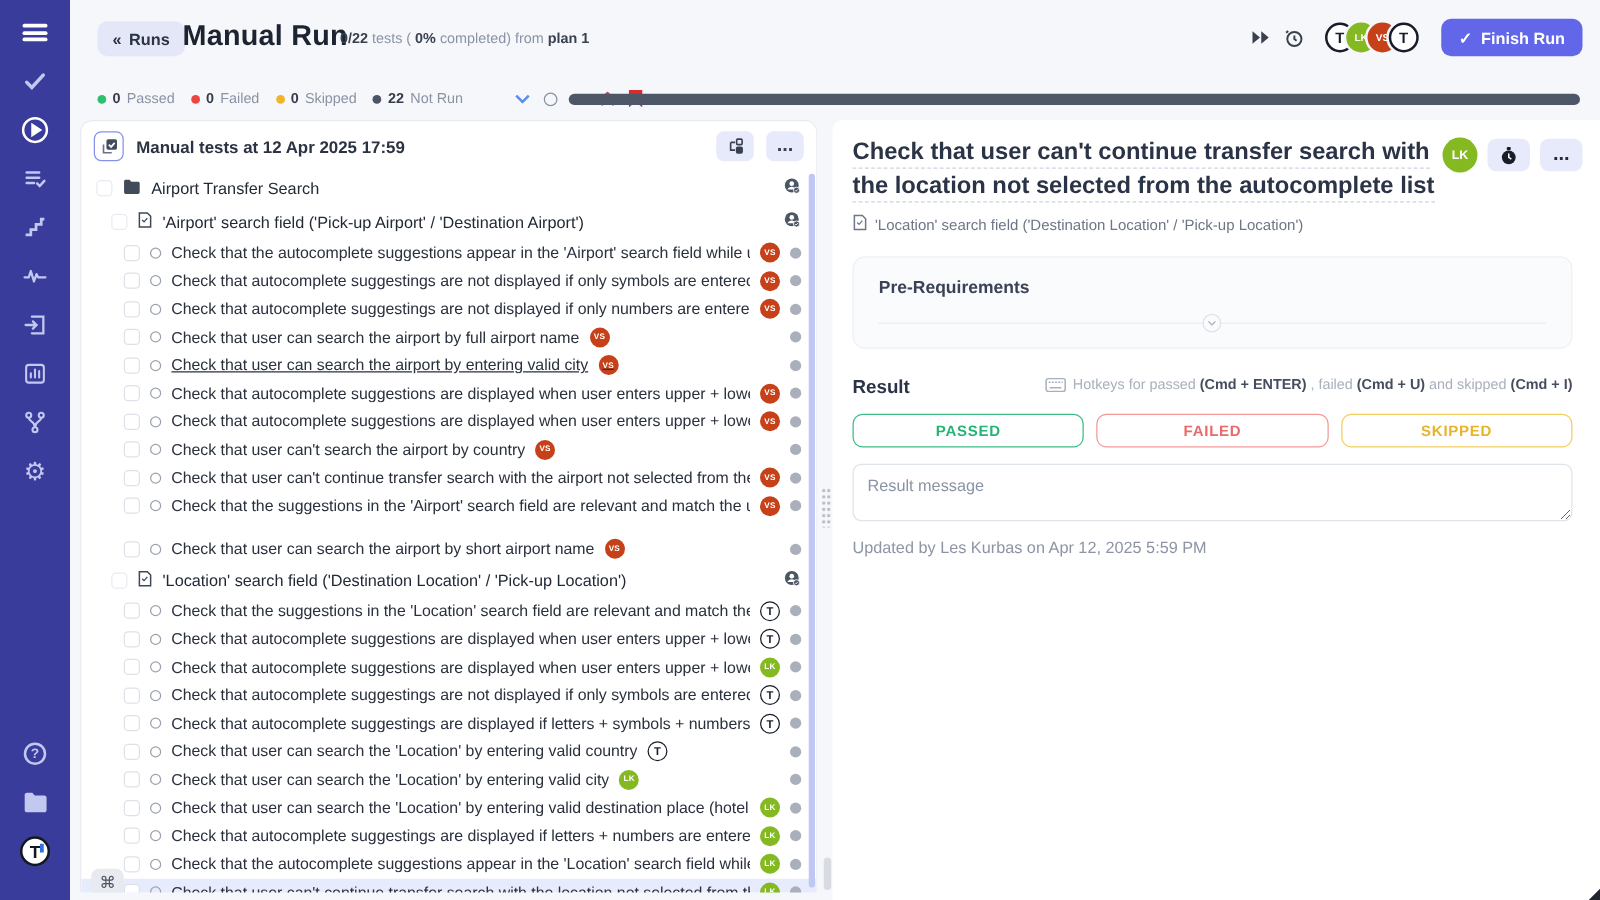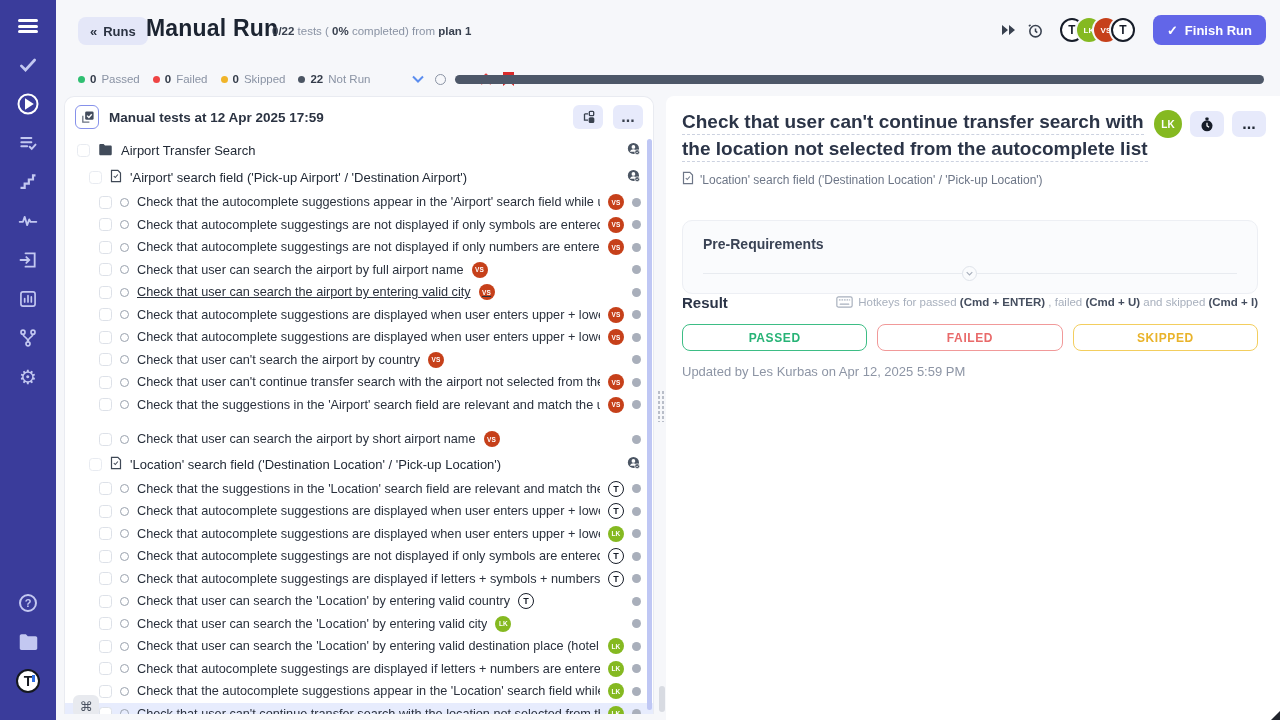--- a/index.html
+++ b/index.html
@@ -72,25 +72,25 @@
   .rp-scroll{position:absolute;left:659px;bottom:8px;width:6px;height:26px;background:#d8dbe2;border-radius:3px}
 
   
   .right-panel{position:absolute;left:666px;top:96px;right:0;bottom:0;background:#fff;border-radius:8px 0 0 0;padding:12px 16px 0}
   .rp-title{width:478px;font-size:19px;line-height:27px;font-weight:700;color:#2b3447;cursor:text}
   .rp-title span{border-bottom:1px dashed #ccd2e0;padding-bottom:2px}
   .rp-actions{position:absolute;top:14px;right:14px;display:flex;align-items:center;gap:8px}
   .rp-av{width:28px;height:28px;border-radius:50%;background:#85b921;color:#fff;font-size:10px;font-weight:800;display:flex;align-items:center;justify-content:center}
   .rp-btn{min-width:34px;height:26px;background:#e7eafb;border-radius:7px;display:flex;align-items:center;justify-content:center;color:#222a36;font-weight:800;cursor:pointer;padding:0 8px}
   .rp-crumb{display:flex;align-items:center;gap:6px;margin-top:9px;font-size:12px;color:#6d7687}
-  .prereq{margin:32px 6px 0 0;height:74px;background:#fafbfd;border:1px solid #edeff4;border-radius:10px;position:relative;padding:15px 20px}
+  .prereq{margin:17px 6px 0 0;height:74px;background:#fafbfd;border:1px solid #edeff4;border-radius:10px;position:relative;padding:15px 20px}
   .prereq-title{font-size:14px;font-weight:700;color:#3a4355}
   .prereq-div{position:absolute;left:20px;right:20px;top:52px;height:1px;background:#e8ebf0}
   .prereq-toggle{position:absolute;left:50%;top:45px;width:15px;height:15px;margin-left:-8px;border:1px solid #dfe3ea;background:#fafbfd;border-radius:50%;display:flex;align-items:center;justify-content:center;color:#a7aebb;cursor:pointer}
-  .result-head{display:flex;align-items:baseline;padding-right:6px}
+  .result-head{display:flex;align-items:baseline;margin-top:22px;padding-right:6px}
   .result-title{font-size:15px;font-weight:800;color:#2b3447}
   .hotkeys{margin-left:auto;font-size:11.5px;color:#a8b0bd;display:flex;align-items:center;gap:5px;white-space:nowrap}
   .hotkeys b{color:#454e5f}
   .res-btns{display:flex;gap:10px;margin-top:13px;padding-right:6px}
   .res-btn{flex:1;height:27px;border-radius:8px;background:#fff;font-size:12px;font-weight:800;letter-spacing:.6px;display:flex;align-items:center;justify-content:center;cursor:pointer;border:1.5px solid}
   .res-msg{display:block;width:calc(100% - 6px);height:46px;margin-top:13px;border:1px solid #dfe3ea;border-radius:7px;resize:vertical;padding:9px 11px;font-size:13px;font-family:inherit;color:#2b3342}
   .res-msg::placeholder{color:#8a93a4}
   .updated{margin-top:13px;font-size:13px;color:#8d95a5}
   .corner-grip{position:absolute;right:0;bottom:0;width:0;height:0;border-style:solid;border-width:0 0 9px 9px;border-color:transparent transparent #20242c transparent}
 </style>
@@ -531,18 +531,19 @@
         <span id="hotkeys-text"><span>Hotkeys for passed </span><b>(Cmd + ENTER)</b><span> , failed </span><b>(Cmd + U)</b><span> and skipped </span><b>(Cmd + I)</b></span>
       </span>
     </div>
 
     <div class="res-btns" id="res-btns">
         <div class="res-btn" style="color: rgb(39, 179, 118); border-color: rgb(61, 189, 133);">PASSED</div>
         <div class="res-btn" style="color: rgb(233, 106, 106); border-color: rgb(241, 153, 153);">FAILED</div>
         <div class="res-btn" style="color: rgb(233, 179, 42); border-color: rgb(243, 206, 94);">SKIPPED</div>
       </div>
 
+    <textarea class="res-msg" placeholder="Result message" style=""></textarea>
 
     <div class="updated">Updated by Les Kurbas on Apr 12, 2025 5:59 PM</div>
   </section>
 
   <div class="corner-grip"></div>
 </div>
 
 </body></html>

